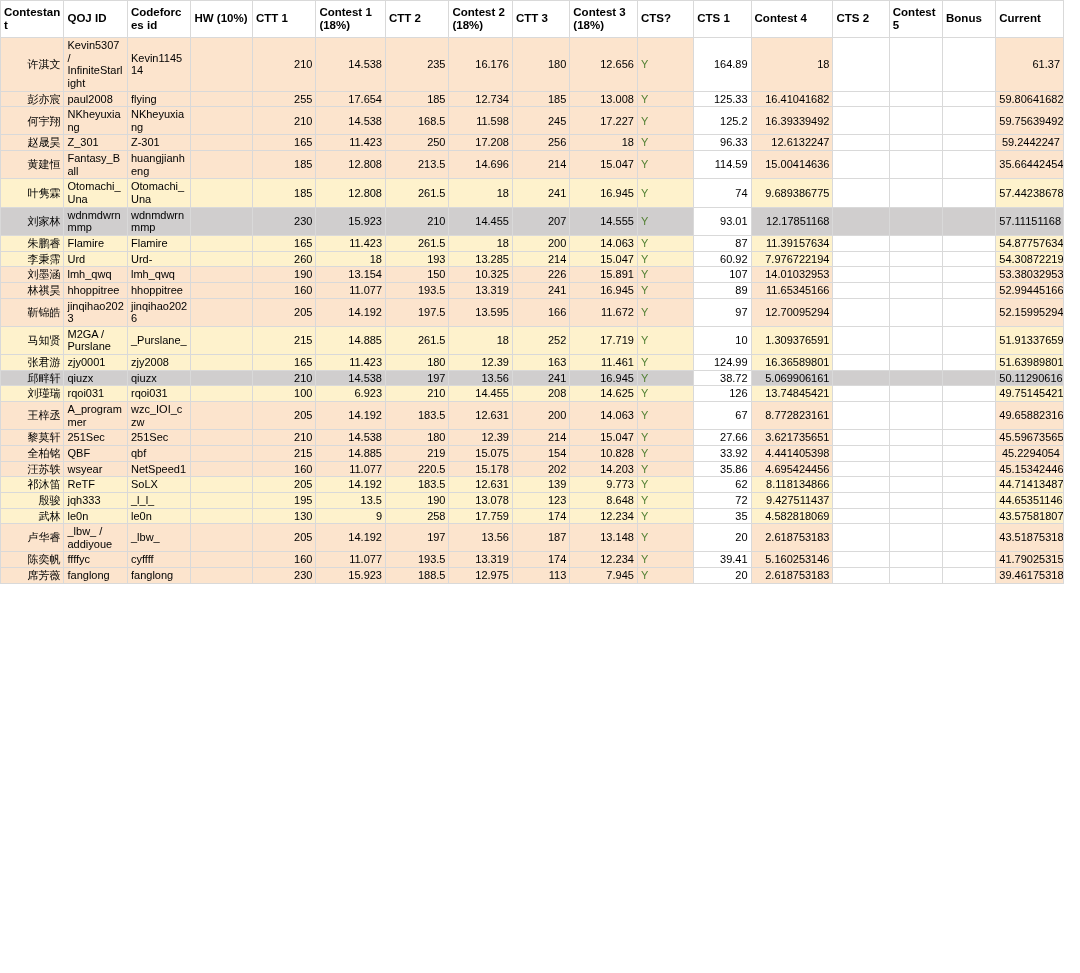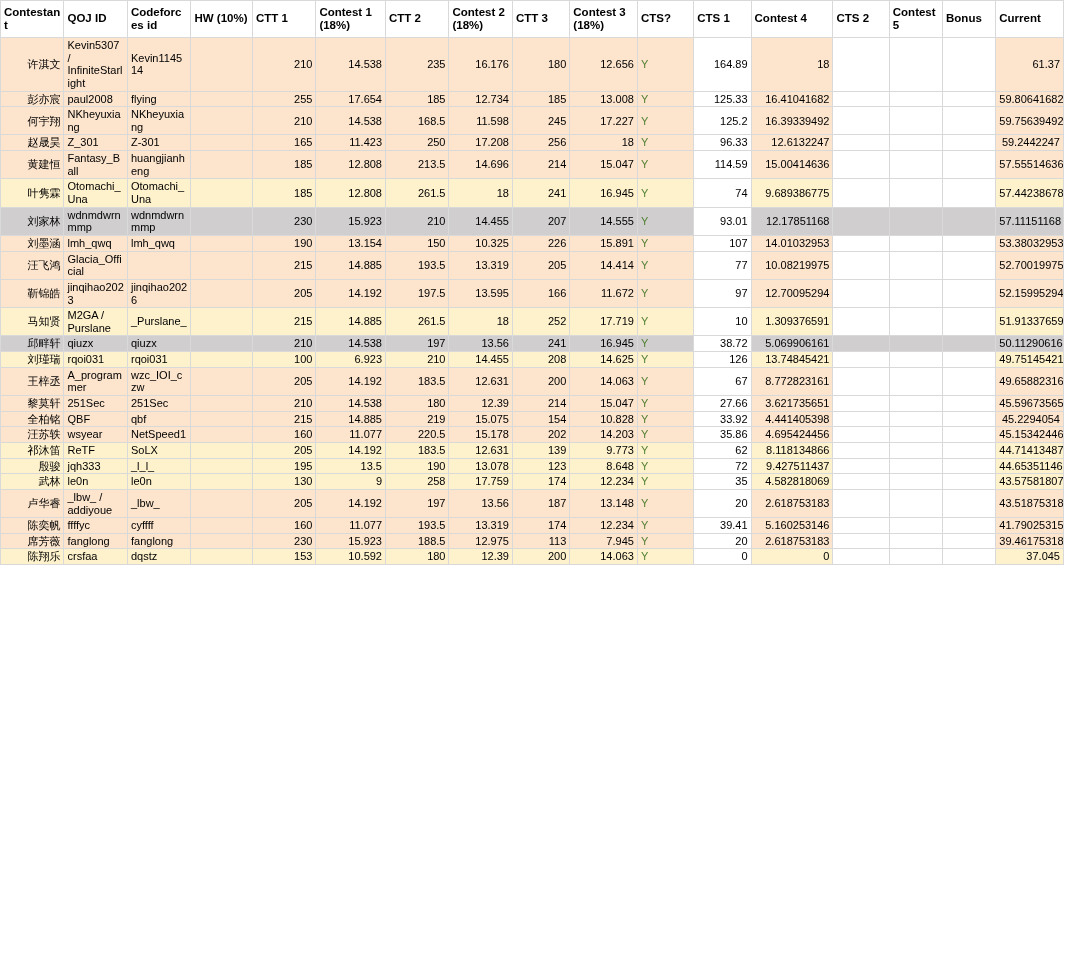--- a/index.html
+++ b/index.html
@@ -198,21 +198,21 @@
         <td class="num t-peach">213.5</td>
         <td class="num t-peach">14.696</td>
         <td class="num t-peach">214</td>
         <td class="num t-peach">15.047</td>
         <td class="flag t-peach">Y</td>
         <td class="num t-white">114.59</td>
         <td class="num t-peach">15.00414636</td>
         <td class="num t-white"></td>
         <td class="num t-white"></td>
         <td class="num t-white"></td>
-        <td class="num t-peach">57.55514636</td>
+        <td class="num t-peach">35.66442454</td>
       </tr>
       <tr>
         <td class="name t-cream">叶隽霖</td>
         <td class="idcell t-cream">Otomachi_Una</td>
         <td class="idcell t-cream">Otomachi_Una</td>
         <td class="num t-cream"></td>
         <td class="num t-cream">185</td>
         <td class="num t-cream">12.808</td>
         <td class="num t-cream">261.5</td>
         <td class="num t-cream">18</td>
@@ -239,56 +239,94 @@
         <td class="num t-gray">14.555</td>
         <td class="flag t-gray">Y</td>
         <td class="num t-white">93.01</td>
         <td class="num t-gray">12.17851168</td>
         <td class="num t-gray"></td>
         <td class="num t-gray"></td>
         <td class="num t-gray"></td>
         <td class="num t-gray">57.11151168</td>
       </tr>
       <tr>
+        <td class="name t-cream">朱鹏睿</td>
+        <td class="idcell t-cream">Flamire</td>
+        <td class="idcell t-cream">Flamire</td>
+        <td class="num t-cream"></td>
+        <td class="num t-cream">165</td>
+        <td class="num t-cream">11.423</td>
+        <td class="num t-cream">261.5</td>
+        <td class="num t-cream">18</td>
+        <td class="num t-cream">200</td>
+        <td class="num t-cream">14.063</td>
+        <td class="flag t-cream">Y</td>
+        <td class="num t-white">87</td>
+        <td class="num t-cream">11.39157634</td>
+        <td class="num t-white"></td>
+        <td class="num t-white"></td>
+        <td class="num t-white"></td>
+        <td class="num t-cream">54.87757634</td>
+      </tr>
+      <tr>
+        <td class="name t-cream">李秉霈</td>
+        <td class="idcell t-cream">Urd</td>
+        <td class="idcell t-cream">Urd-</td>
+        <td class="num t-cream"></td>
+        <td class="num t-cream">260</td>
+        <td class="num t-cream">18</td>
+        <td class="num t-cream">193</td>
+        <td class="num t-cream">13.285</td>
+        <td class="num t-cream">214</td>
+        <td class="num t-cream">15.047</td>
+        <td class="flag t-cream">Y</td>
+        <td class="num t-white">60.92</td>
+        <td class="num t-cream">7.976722194</td>
+        <td class="num t-white"></td>
+        <td class="num t-white"></td>
+        <td class="num t-white"></td>
+        <td class="num t-cream">54.30872219</td>
+      </tr>
+      <tr>
         <td class="name t-peach">刘墨涵</td>
         <td class="idcell t-peach">lmh_qwq</td>
         <td class="idcell t-peach">lmh_qwq</td>
         <td class="num t-peach"></td>
         <td class="num t-peach">190</td>
         <td class="num t-peach">13.154</td>
         <td class="num t-peach">150</td>
         <td class="num t-peach">10.325</td>
         <td class="num t-peach">226</td>
         <td class="num t-peach">15.891</td>
         <td class="flag t-peach">Y</td>
         <td class="num t-white">107</td>
         <td class="num t-peach">14.01032953</td>
         <td class="num t-white"></td>
         <td class="num t-white"></td>
         <td class="num t-white"></td>
         <td class="num t-peach">53.38032953</td>
       </tr>
       <tr>
-        <td class="name t-peach">汪飞鸿</td>
-        <td class="idcell t-peach">Glacia_Official</td>
-        <td class="idcell t-peach"></td>
-        <td class="num t-peach"></td>
-        <td class="num t-peach">215</td>
-        <td class="num t-peach">14.885</td>
+        <td class="name t-peach">林祺昊</td>
+        <td class="idcell t-peach">hhoppitree</td>
+        <td class="idcell t-peach">hhoppitree</td>
+        <td class="num t-peach"></td>
+        <td class="num t-peach">160</td>
+        <td class="num t-peach">11.077</td>
         <td class="num t-peach">193.5</td>
         <td class="num t-peach">13.319</td>
-        <td class="num t-peach">205</td>
-        <td class="num t-peach">14.414</td>
-        <td class="flag t-peach">Y</td>
-        <td class="num t-white">77</td>
-        <td class="num t-peach">10.08219975</td>
-        <td class="num t-white"></td>
-        <td class="num t-white"></td>
-        <td class="num t-white"></td>
-        <td class="num t-peach">52.70019975</td>
+        <td class="num t-peach">241</td>
+        <td class="num t-peach">16.945</td>
+        <td class="flag t-peach">Y</td>
+        <td class="num t-white">89</td>
+        <td class="num t-peach">11.65345166</td>
+        <td class="num t-white"></td>
+        <td class="num t-white"></td>
+        <td class="num t-white"></td>
+        <td class="num t-peach">52.99445166</td>
       </tr>
       <tr>
         <td class="name t-peach">靳锦皓</td>
         <td class="idcell t-peach">jinqihao2023</td>
         <td class="idcell t-peach">jinqihao2026</td>
         <td class="num t-peach"></td>
         <td class="num t-peach">205</td>
         <td class="num t-peach">14.192</td>
         <td class="num t-peach">197.5</td>
         <td class="num t-peach">13.595</td>
@@ -313,20 +351,39 @@
         <td class="num t-cream">18</td>
         <td class="num t-cream">252</td>
         <td class="num t-cream">17.719</td>
         <td class="flag t-cream">Y</td>
         <td class="num t-white">10</td>
         <td class="num t-cream">1.309376591</td>
         <td class="num t-white"></td>
         <td class="num t-white"></td>
         <td class="num t-white"></td>
         <td class="num t-cream">51.91337659</td>
+      </tr>
+      <tr>
+        <td class="name t-cream">张君游</td>
+        <td class="idcell t-cream">zjy0001</td>
+        <td class="idcell t-cream">zjy2008</td>
+        <td class="num t-cream"></td>
+        <td class="num t-cream">165</td>
+        <td class="num t-cream">11.423</td>
+        <td class="num t-cream">180</td>
+        <td class="num t-cream">12.39</td>
+        <td class="num t-cream">163</td>
+        <td class="num t-cream">11.461</td>
+        <td class="flag t-cream">Y</td>
+        <td class="num t-white">124.99</td>
+        <td class="num t-cream">16.36589801</td>
+        <td class="num t-white"></td>
+        <td class="num t-white"></td>
+        <td class="num t-white"></td>
+        <td class="num t-cream">51.63989801</td>
       </tr>
       <tr>
         <td class="name t-gray">邱畔轩</td>
         <td class="idcell t-gray">qiuzx</td>
         <td class="idcell t-gray">qiuzx</td>
         <td class="num t-gray"></td>
         <td class="num t-gray">210</td>
         <td class="num t-gray">14.538</td>
         <td class="num t-gray">197</td>
         <td class="num t-gray">13.56</td>
@@ -542,33 +599,14 @@
         <td class="num t-peach">113</td>
         <td class="num t-peach">7.945</td>
         <td class="flag t-peach">Y</td>
         <td class="num t-white">20</td>
         <td class="num t-peach">2.618753183</td>
         <td class="num t-white"></td>
         <td class="num t-white"></td>
         <td class="num t-white"></td>
         <td class="num t-peach">39.46175318</td>
       </tr>
-      <tr>
-        <td class="name t-cream">陈翔乐</td>
-        <td class="idcell t-cream">crsfaa</td>
-        <td class="idcell t-cream">dqstz</td>
-        <td class="num t-cream"></td>
-        <td class="num t-cream">153</td>
-        <td class="num t-cream">10.592</td>
-        <td class="num t-cream">180</td>
-        <td class="num t-cream">12.39</td>
-        <td class="num t-cream">200</td>
-        <td class="num t-cream">14.063</td>
-        <td class="flag t-cream">Y</td>
-        <td class="num t-white">0</td>
-        <td class="num t-cream">0</td>
-        <td class="num t-white"></td>
-        <td class="num t-white"></td>
-        <td class="num t-white"></td>
-        <td class="num t-cream">37.045</td>
-      </tr>
     </tbody>
 </table>
 
 </body></html>

